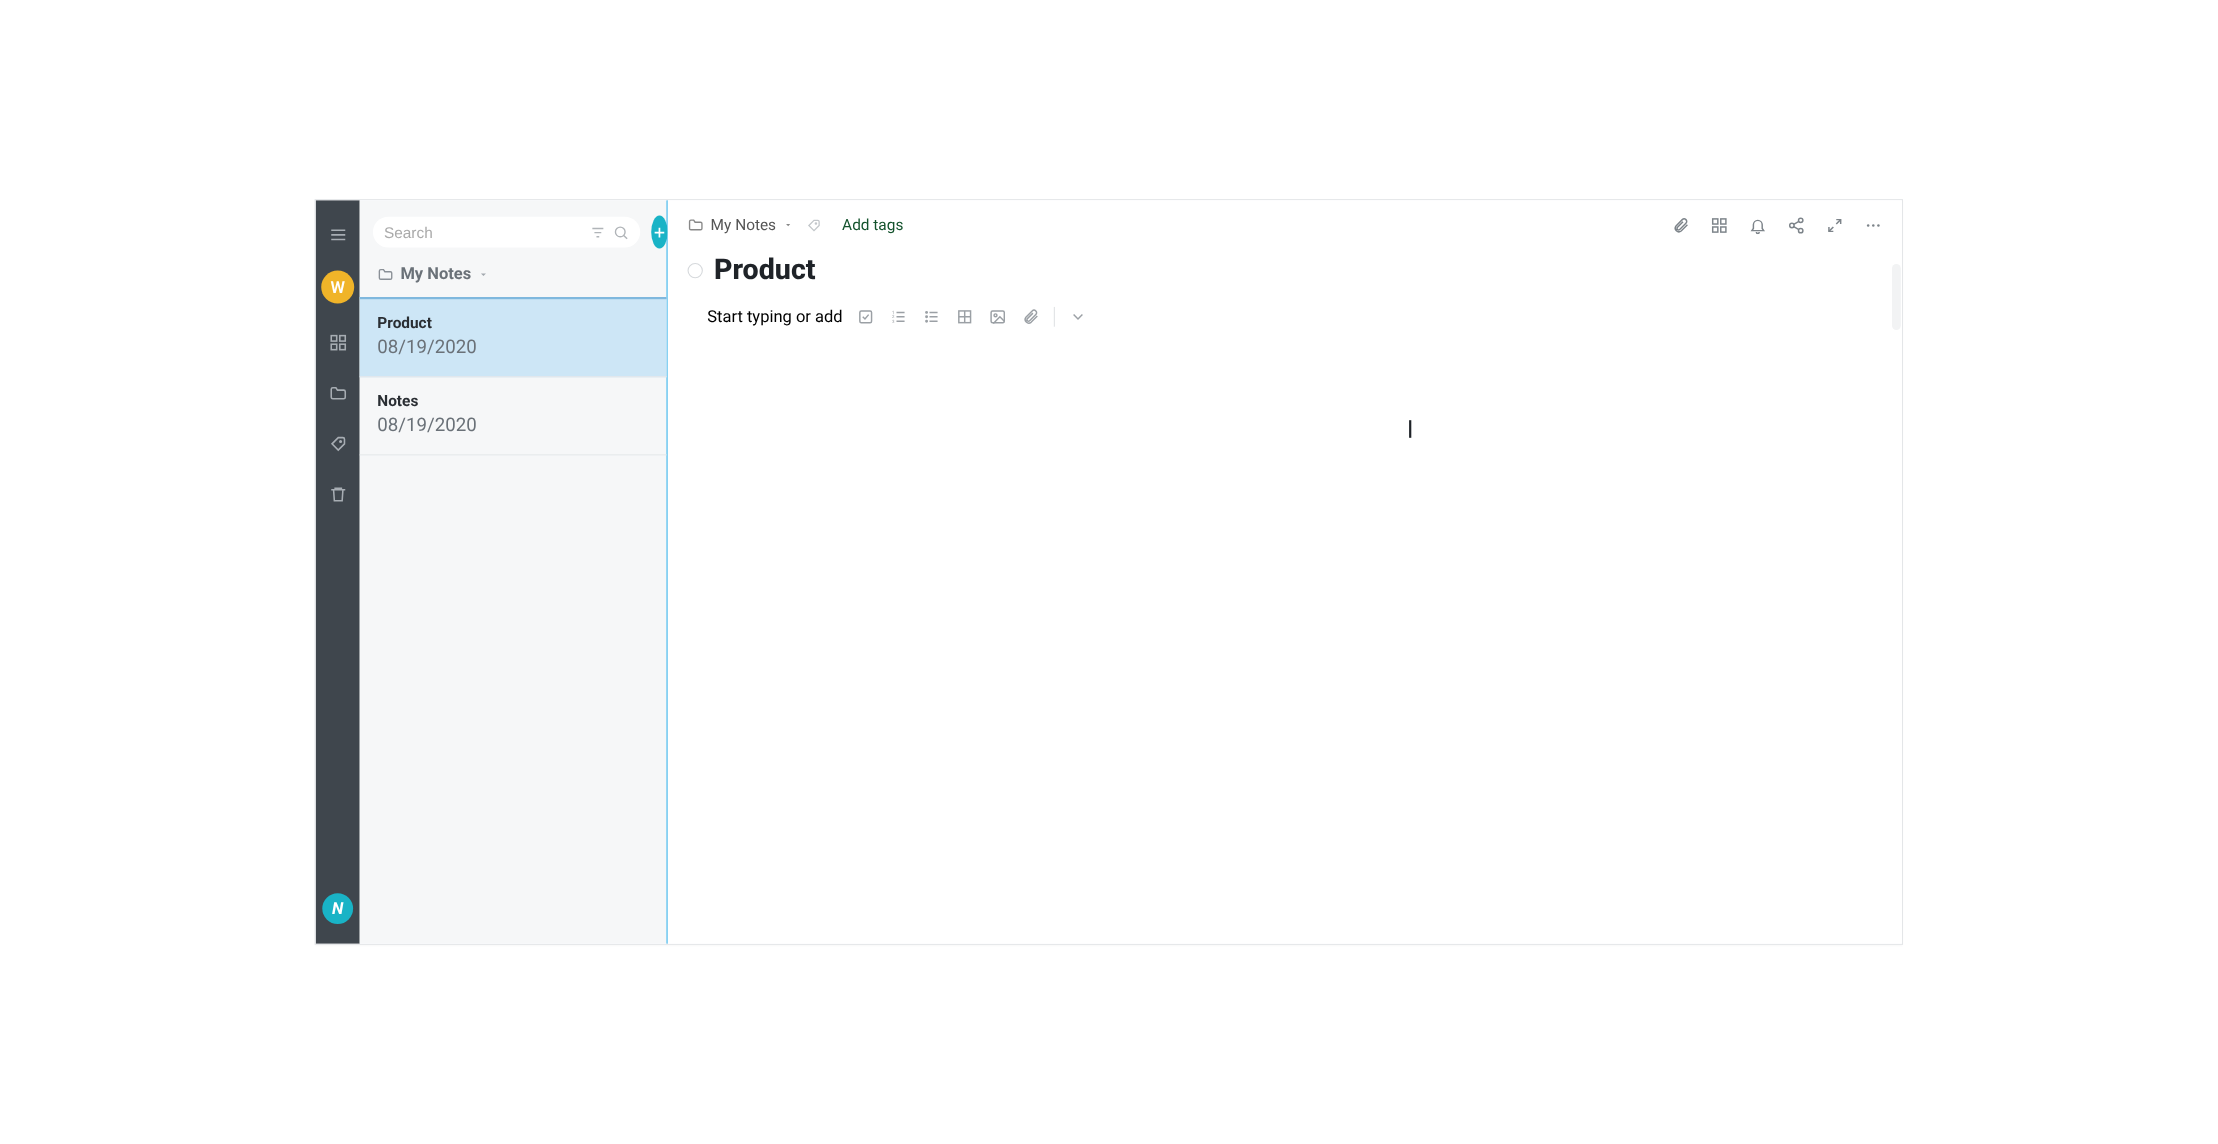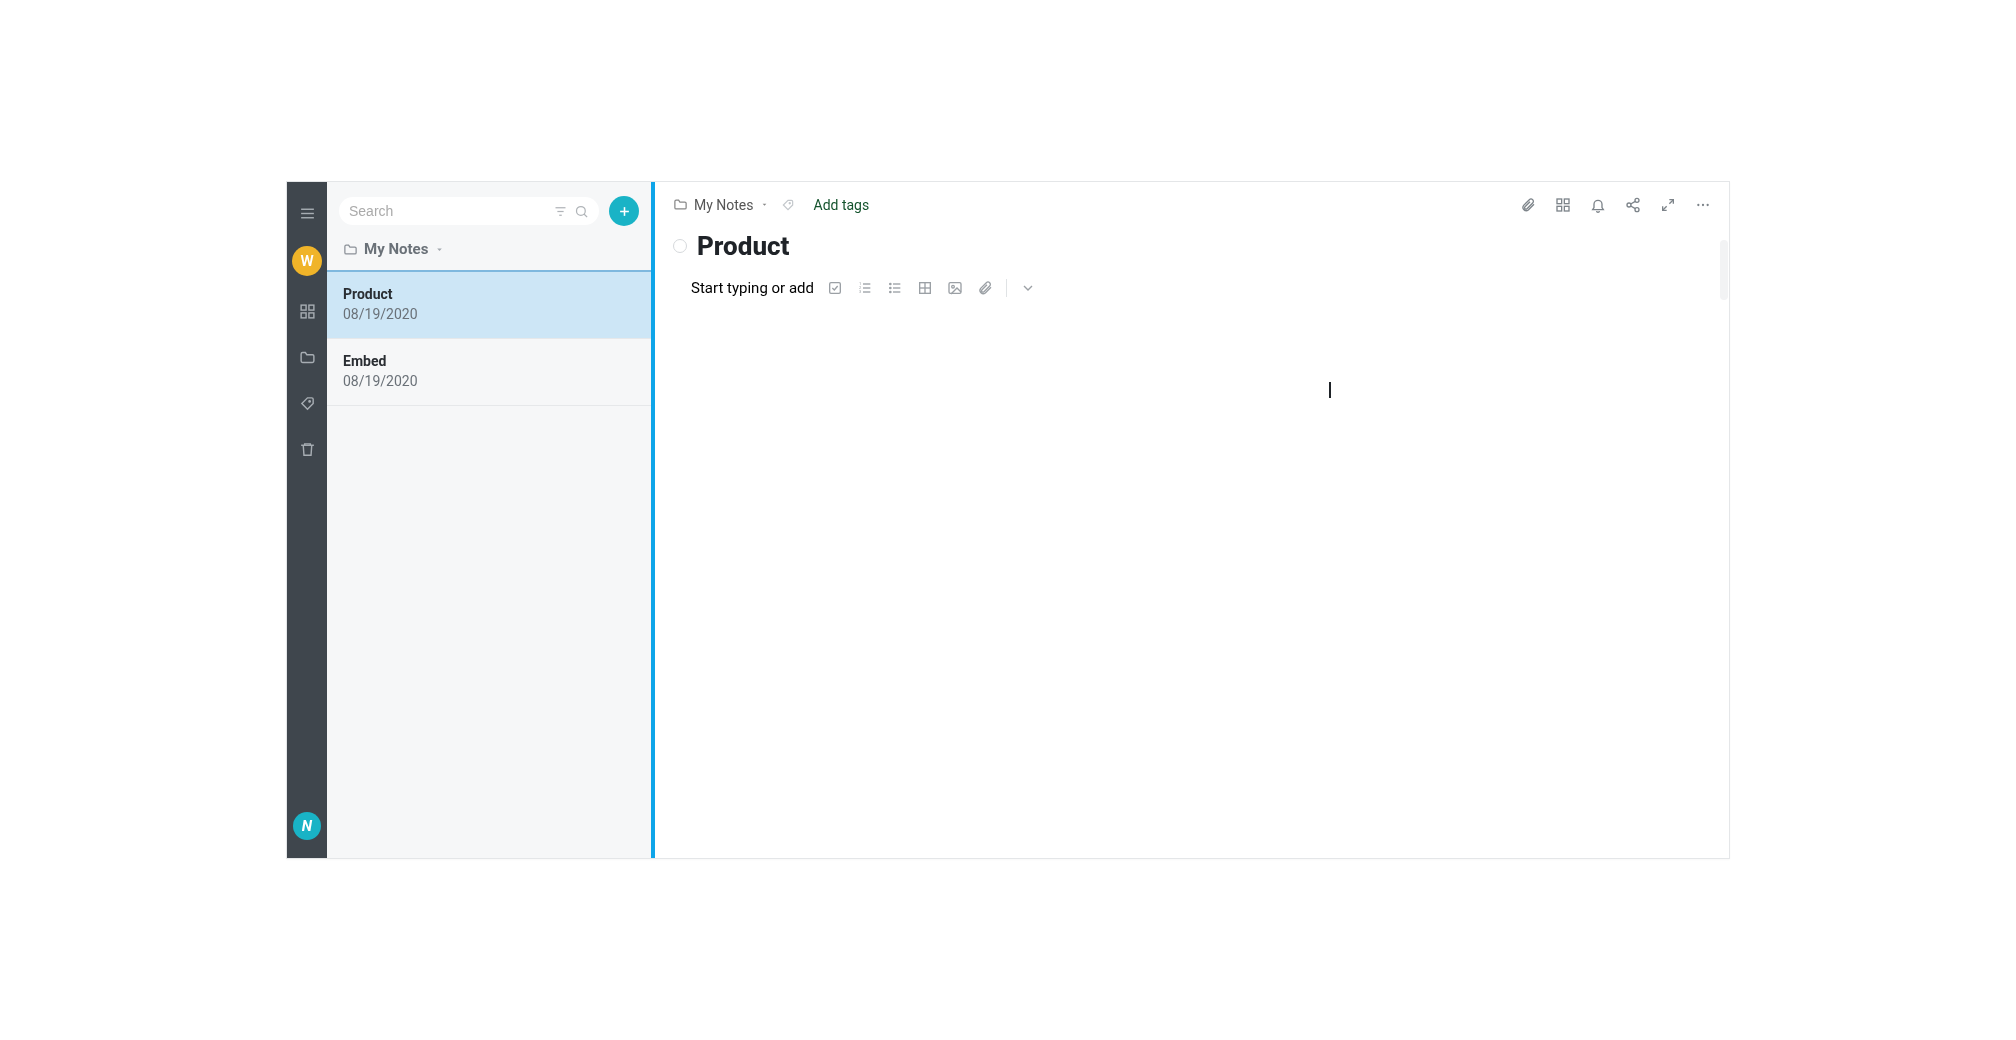--- a/index.html
+++ b/index.html
@@ -56,25 +56,25 @@
   background: #19b3c6;
   color: #fff;
   font-size: 15px;
   font-weight: 700;
   font-style: italic;
   display: flex; align-items: center; justify-content: center;
   cursor: pointer;
 }
 
 .list-col {
-  width: 328px;
+  width: 280px;
   background: #f6f7f8;
   display: flex;
   flex-direction: column;
-  border-right: 4px solid #0ea5e9;
+  border-right: 1px solid #0ea5e9;
 }
 .list-top {
   display: flex;
   align-items: center;
   padding: 14px 12px 12px 12px;
   gap: 10px;
 }
 .search-wrap {
   flex: 1;
   display: flex;
@@ -123,21 +123,21 @@
 .note-item {
   padding: 14px 16px 16px 16px;
   border-bottom: 1px solid #e6e8ea;
   cursor: pointer;
 }
 .note-item.active {
   background: #cde6f6;
   border-top: 2px solid #7fb8de;
 }
 .note-title { font-size: 14px; font-weight: 700; color: #2a2e33; margin-bottom: 4px; }
-.note-date { font-size: 14px; color: #6a7178; }
+.note-date { font-size: 17px; color: #6a7178; }
 
 .main-col { flex: 1; background: #fff; display: flex; flex-direction: column; position: relative; }
 .main-top {
   display: flex;
   align-items: center;
   padding: 14px 18px 8px 18px;
   gap: 12px;
 }
 .breadcrumb {
   display: flex; align-items: center; gap: 6px;
@@ -272,21 +272,21 @@
       <svg class="chev" viewBox="0 0 24 24" fill="currentColor">
           <path d="M7 10l5 5 5-5z"></path>
         </svg>
     </div>
 
     <div class="note-item active">
       <div class="note-title">Product</div>
       <div class="note-date">08/19/2020</div>
     </div>
     <div class="note-item">
-      <div class="note-title">Embed</div>
+      <div class="note-title">Notes</div>
       <div class="note-date">08/19/2020</div>
     </div>
   </div>
 
   <div class="main-col">
     <div class="main-top">
       <div class="breadcrumb">
         <svg class="folder" viewBox="0 0 24 24" fill="none" stroke="currentColor" stroke-width="2">
             <path d="M3 7a2 2 0 0 1 2-2h4l2 3h8a2 2 0 0 1 2 2v7a2 2 0 0 1-2 2H5a2 2 0 0 1-2-2V7z"></path>
           </svg>

